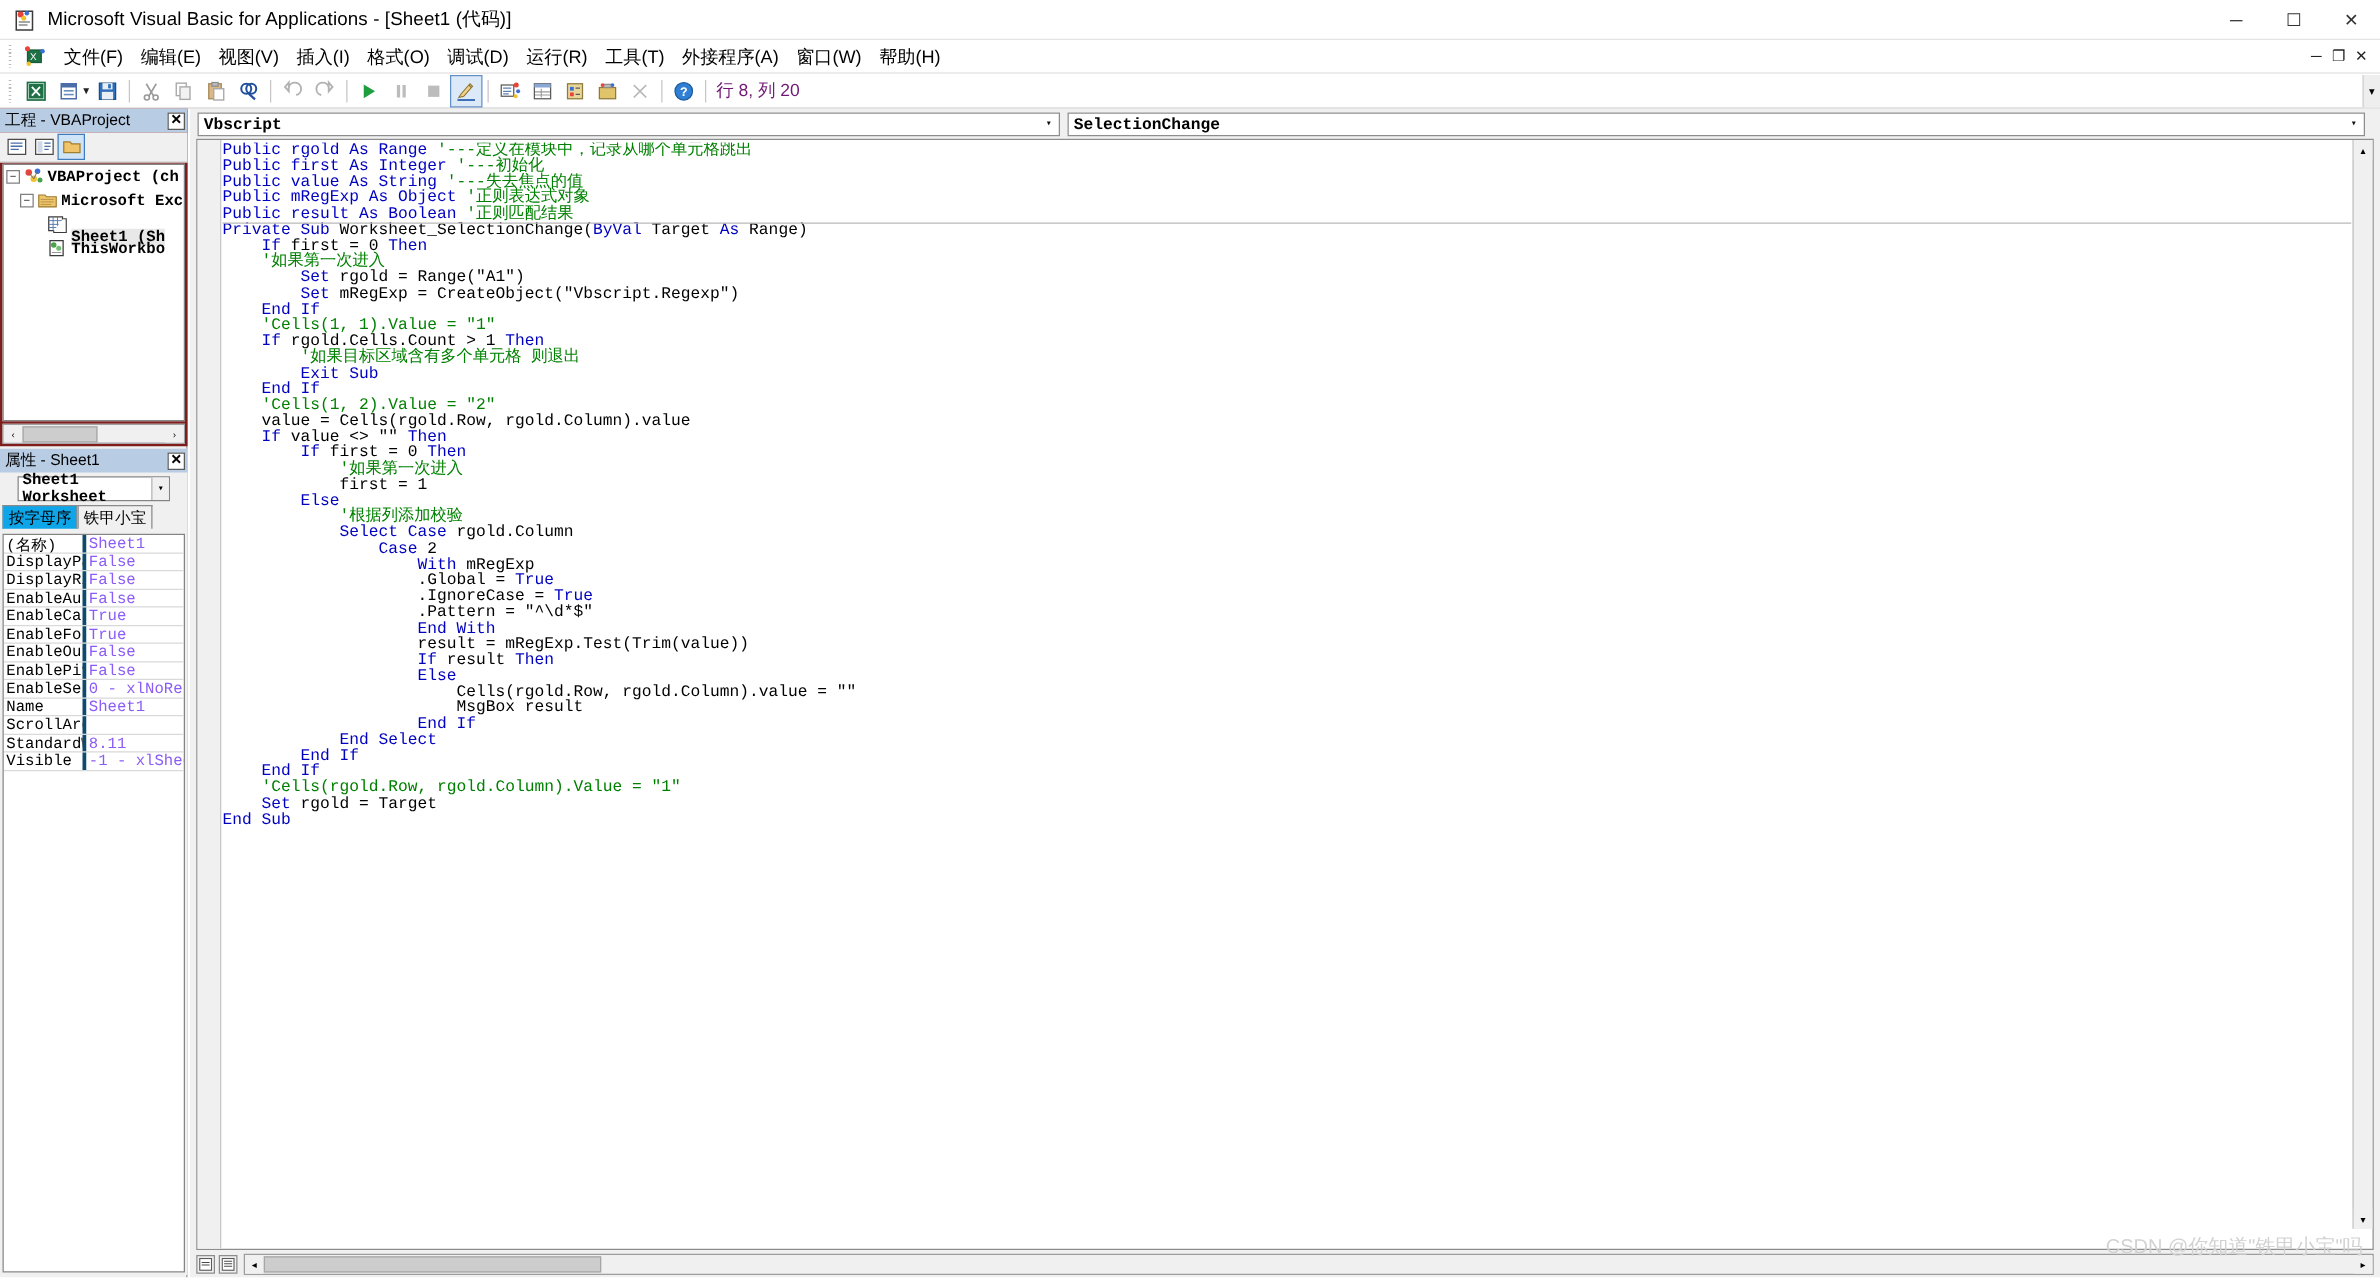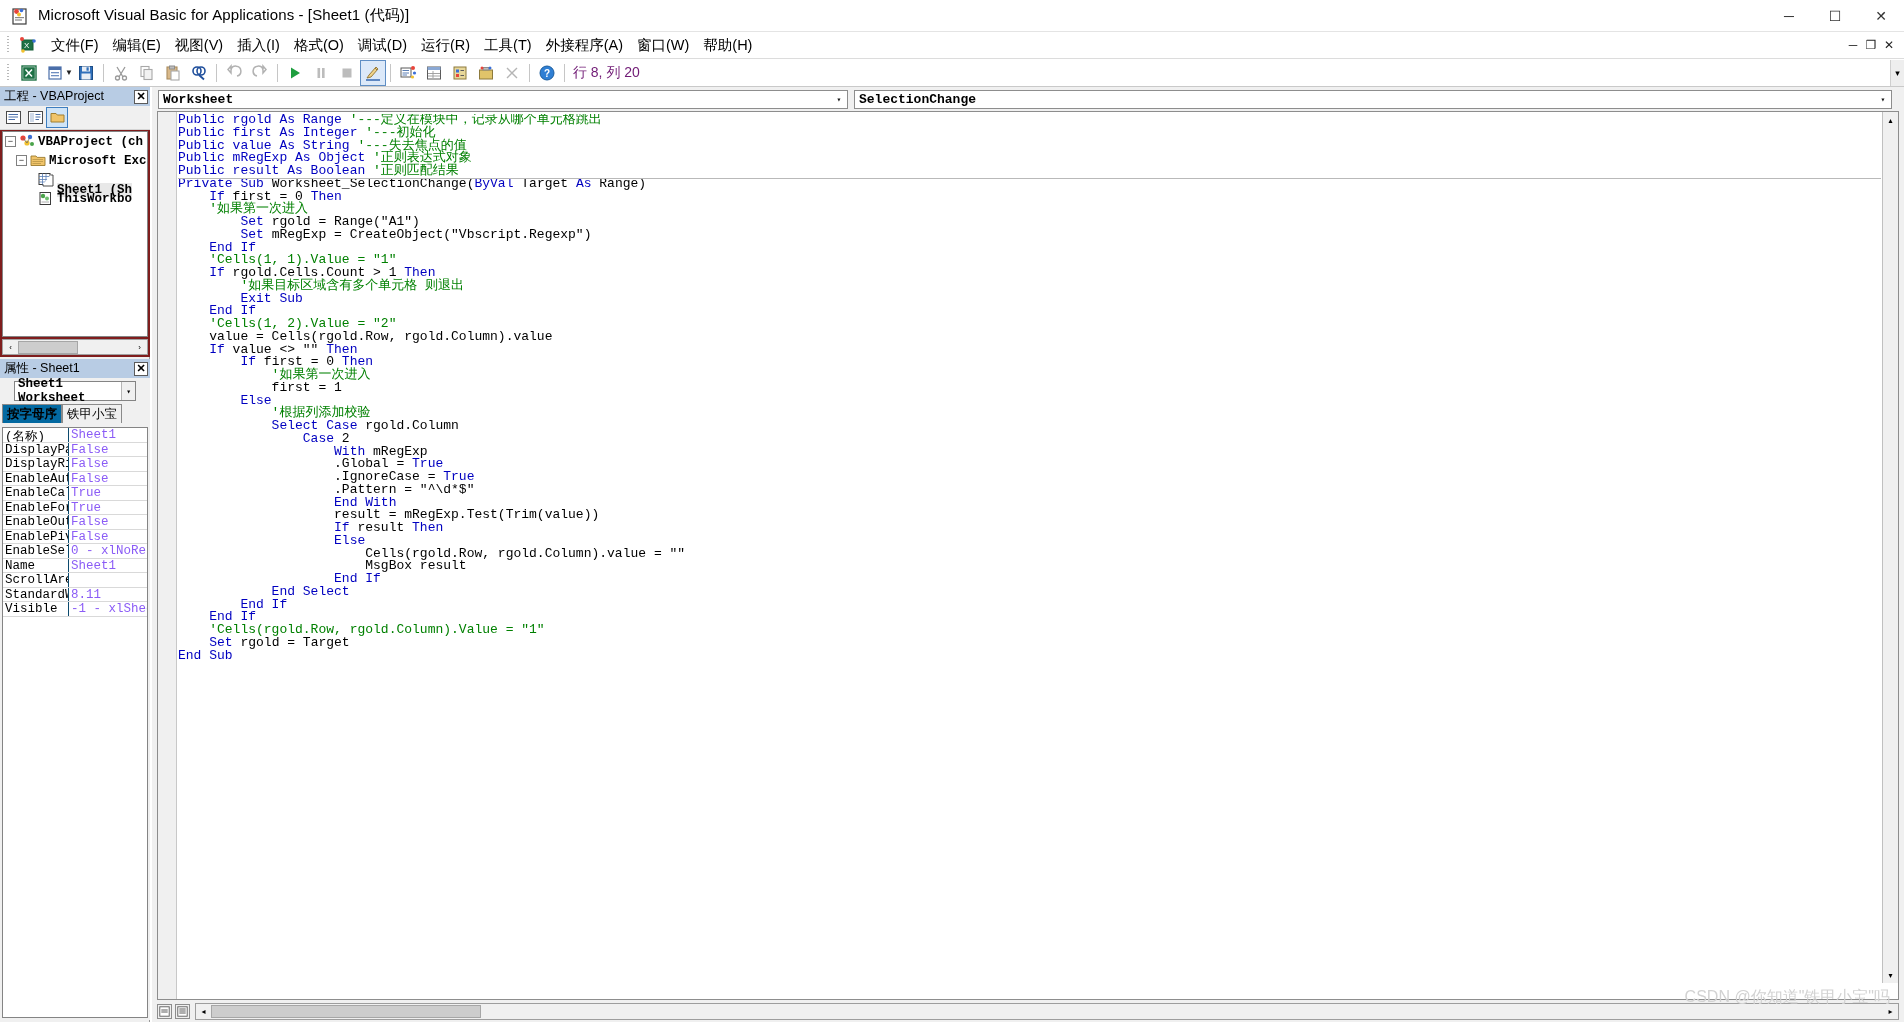--- a/index.html
+++ b/index.html
@@ -95,27 +95,27 @@
   #props-pane { position:absolute; left:0; top:272px; width:150px; bottom:2px; background:#f0f0f0; }
   #props-combo { margin:3px 14px; height:20px; background:#ffffff; border:1px solid #848484;
                  display:flex; align-items:center; padding-left:3px;
                  font-family:"Liberation Mono", monospace; font-size:12.5px; font-weight:bold; }
   #props-combo .arrow { margin-left:auto; width:16px; height:18px; background:#f0f0f0;
                         border-left:1px solid #b5b5b5; display:flex; align-items:center;
                         justify-content:center; font-size:8px; }
   #props-tabs { display:flex; height:19px; margin:0 2px; }
   .ptab { padding:1px 4px; font-size:12.5px; background:#f0f0f0; border:1px solid #8a8a8a;
           border-bottom:none; }
-  .ptab.active { background:#0369a1; font-weight:bold; }
+  .ptab.active { background:#0ea5e9; font-weight:normal; }
   #props-grid { position:absolute; left:2px; right:2px; top:68px; bottom:2px;
                 background:#ffffff; border:1px solid #848484; overflow:hidden;
                 font-family:"Liberation Mono", monospace; font-size:12.5px; }
   .prow { display:flex; height:14.5px; border-bottom:1px solid #d9d9d9; }
   .pname { width:66px; padding-left:2px; overflow:hidden; white-space:nowrap;
-           border-right:1px solid #0c4a6e; color:#000; }
+           border-right:3px solid #0c4a6e; color:#000; }
   .pval { flex:1; padding-left:2px; overflow:hidden; white-space:nowrap; color:#8b5cf6; }
 
   
   #code-window { position:absolute; left:152px; top:0; right:0; bottom:0; background:#f0f0f0; }
   #code-combos { height:23px; display:flex; align-items:center; gap:6px; padding:2px 6px 1px 6px; }
   .code-combo { height:19px; background:#ffffff; border:1px solid #8d8d8d;
                 display:flex; align-items:center; padding-left:4px;
                 font-family:"Liberation Mono", monospace; font-size:13px; font-weight:bold; }
   #combo-object { width:690px; }
   #combo-proc { flex:1; margin-right:6px;text-align:right; }
@@ -503,21 +503,21 @@
             <div class="pname">Visible</div>
             <div class="pval">-1 - xlShee</div>
           </div>
         </div>
     </div>
   </div>
 
   <div id="code-window">
     <div id="code-combos">
       <div class="code-combo" id="combo-object">
-        <span>Worksheet</span>
+        <span>Vbscript</span>
         <span class="arrow">▾</span>
       </div>
       <div class="code-combo" id="combo-proc">
         <span>SelectionChange</span>
         <span class="arrow">▾</span>
       </div>
     </div>
 
     <div id="code-area">
       <div id="margin-indicator"></div>

